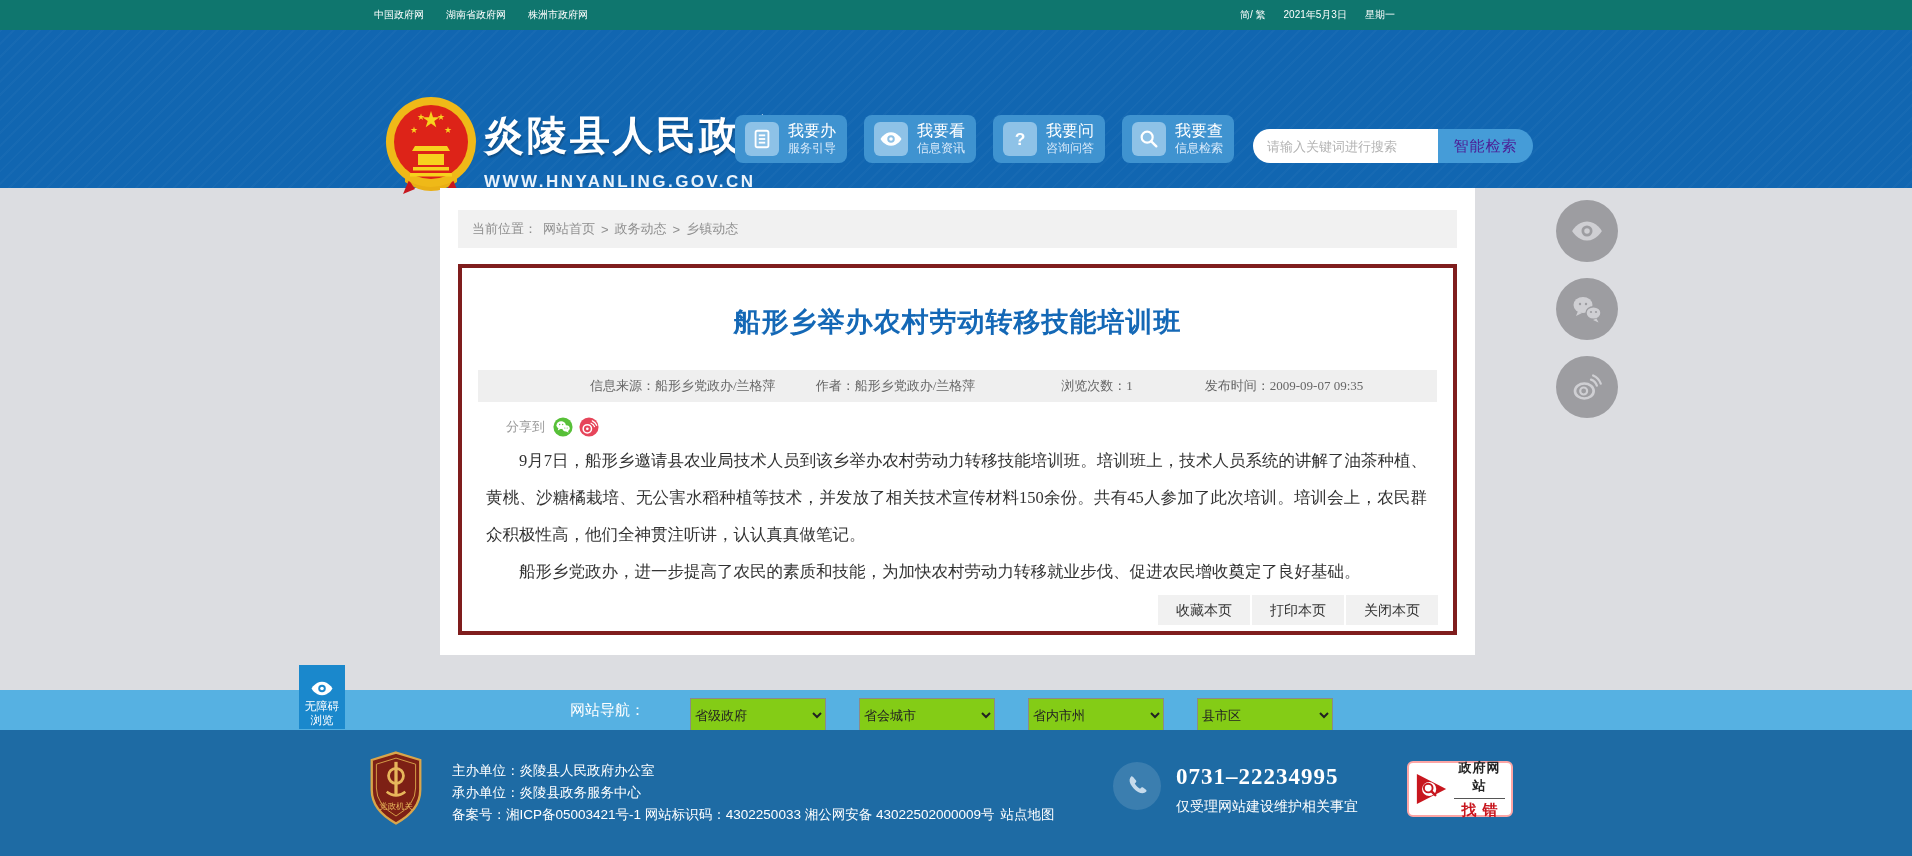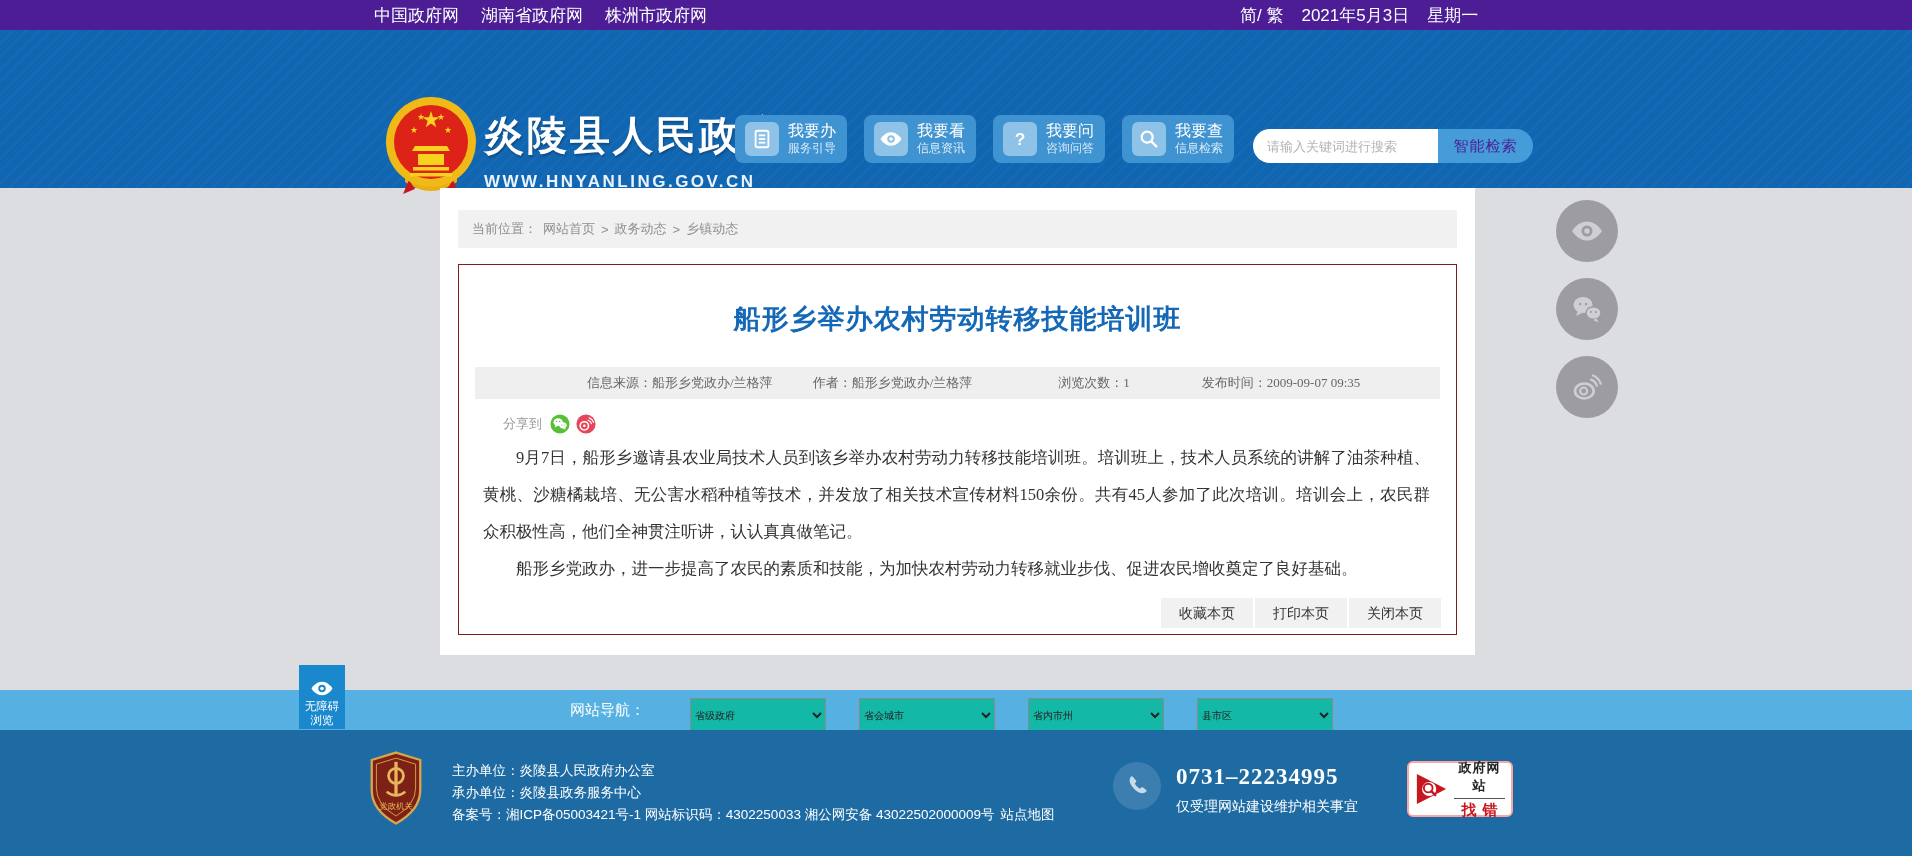--- a/index.html
+++ b/index.html
@@ -1,21 +1,21 @@
 <!DOCTYPE html>
 <html><head>
 <meta charset="utf-8">
 <style>
   * { margin:0; padding:0; box-sizing:border-box; }
   html,body { width:1912px; height:856px; }
   body { font-family:"Liberation Sans", sans-serif; background:#dcdde1; position:relative; overflow:hidden; }
   .page { position:relative; width:1912px; height:856px; }
 
   
-  .topbar { position:absolute; left:0; top:0; width:100%; height:30px; background:#4c1d95; color:#fff; font-size:17px; }
+  .topbar { position:absolute; left:0; top:0; width:100%; height:30px; background:#0f766e; color:#fff; font-size:10px; }
   .topbar-links { position:absolute; left:374px; top:0; height:30px; display:flex; align-items:center; gap:22px; }
   .topbar-links a { color:#fff; text-decoration:none; cursor:pointer; }
   .topbar-right { position:absolute; left:1240px; top:0; height:30px; display:flex; align-items:center; gap:18px; }
   .lang-toggle { cursor:pointer; }
 
   
   .header { position:absolute; left:0; top:30px; width:100%; height:158px; background:#1166b1;
             background-image:repeating-linear-gradient(135deg, rgba(255,255,255,.025) 0 2px, transparent 2px 9px); }
   .emblem { position:absolute; left:385px; top:66px; width:92px; height:102px; }
   .brand-text { position:absolute; left:484px; top:78px; color:#fff; }
@@ -32,21 +32,21 @@
   .search { position:absolute; left:1253px; top:99px; width:280px; height:34px; display:flex; }
   .search input { width:185px; height:34px; border:none; outline:none; border-radius:17px 0 0 17px; padding:0 14px; font-size:13px; color:#333; }
   .search input::placeholder { color:#b3b3b3; }
   .search-btn { width:95px; height:34px; background:#459cd8; color:#4c1d95; border:none; border-radius:0 17px 17px 0; font-size:15px; cursor:pointer; letter-spacing:1px; }
 
   
   .content-wrap { position:absolute; left:440px; top:188px; width:1035px; height:467px; background:#fff; }
   .breadcrumb { margin:22px 18px 0 18px; height:38px; background:#f1f1f1; display:flex; align-items:center; padding:0 14px; font-size:13px; color:#8f8f8f; gap:6px; }
   .breadcrumb a { color:#8f8f8f; text-decoration:none; cursor:pointer; }
 
-  .article { position:relative; margin:16px 18px 0 18px; height:371px; background:#fff; border:1px solid #7f1d1d; }
+  .article { position:relative; margin:16px 18px 0 18px; height:371px; background:#fff; border:4px solid #7f1d1d; }
   .article-title { margin-top:36px; text-align:center; font-size:27px; font-weight:bold; color:#1468b6; letter-spacing:1px; }
   .meta { margin:30px 16px 0 16px; height:32px; background:#efefef; display:flex; align-items:center; font-size:13px; color:#666; padding-left:112px; font-family:"Liberation Serif", serif; }
   .meta .m-source { margin-right:40px; }
   .meta .m-author { margin-right:86px; }
   .meta .m-views  { margin-right:72px; }
   .share-row { margin:14px 0 0 44px; height:22px; display:flex; align-items:center; gap:6px; }
   .share-label { font-size:13px; color:#999; margin-right:2px; }
   .share-ico { width:20px; height:20px; cursor:pointer; }
   .article-body { margin:4px 26px 0 24px; }
   .article-body p { font-size:16.5px; line-height:37px; color:#333; text-indent:2em; text-align:justify; font-family:"Liberation Serif", serif; }
@@ -55,21 +55,21 @@
 
   
   .side-tools { position:absolute; left:1556px; top:200px; display:flex; flex-direction:column; gap:16px; }
   .tool-circle { width:62px; height:62px; border-radius:50%; background:#9d9da1; display:flex; align-items:center; justify-content:center; cursor:pointer; }
 
   
   .navbar { position:absolute; left:0; top:690px; width:100%; height:40px; background:#56b1e2; }
   .access-btn { position:absolute; left:299px; top:-25px; width:46px; height:64px; background:#1a88cc; color:#fff; text-align:center; font-size:11.5px; line-height:14px; cursor:pointer; padding-top:16px; }
   .nav-label { position:absolute; left:570px; top:0; height:40px; line-height:40px; color:#fff; font-size:15px; }
   .nav-selects { position:absolute; left:690px; top:8px; display:flex; gap:33px; }
-  .nav-selects select { width:136px; height:34px; font-size:10px; color:#222; border:1px solid #8a8a8a; background:#14b8a6; cursor:pointer; font-family:"Liberation Sans", sans-serif; }
+  .nav-selects select { width:136px; height:34px; font-size:13px; color:#222; border:1px solid #8a8a8a; background:#84cc16; cursor:pointer; font-family:"Liberation Sans", sans-serif; }
 
   
   .footer { position:absolute; left:0; top:730px; width:100%; height:126px; background:#1e6ba4; color:#fff; }
   .footer-badge { position:absolute; left:368px; top:20px; width:56px; height:76px; cursor:pointer; }
   .footer-info { position:absolute; left:452px; top:30px; font-size:13.5px; line-height:22px; }
   .footer-info a { color:#fff; text-decoration:none; cursor:pointer; margin-left:6px; }
   .phone-circle { position:absolute; left:1113px; top:32px; width:48px; height:48px; border-radius:50%; background:rgba(255,255,255,.13); display:flex; align-items:center; justify-content:center; }
   .phone-num { position:absolute; left:1176px; top:34px; font-size:23px; font-weight:bold; font-family:"Liberation Serif", serif; letter-spacing:1px; }
   .phone-note { position:absolute; left:1176px; top:68px; font-size:14px; }
   .error-badge { position:absolute; left:1407px; top:31px; width:106px; height:56px; background:#fff; border:2px solid #fca5a5; border-radius:6px; display:flex; align-items:center; padding:0 6px; cursor:pointer; gap:5px; }

